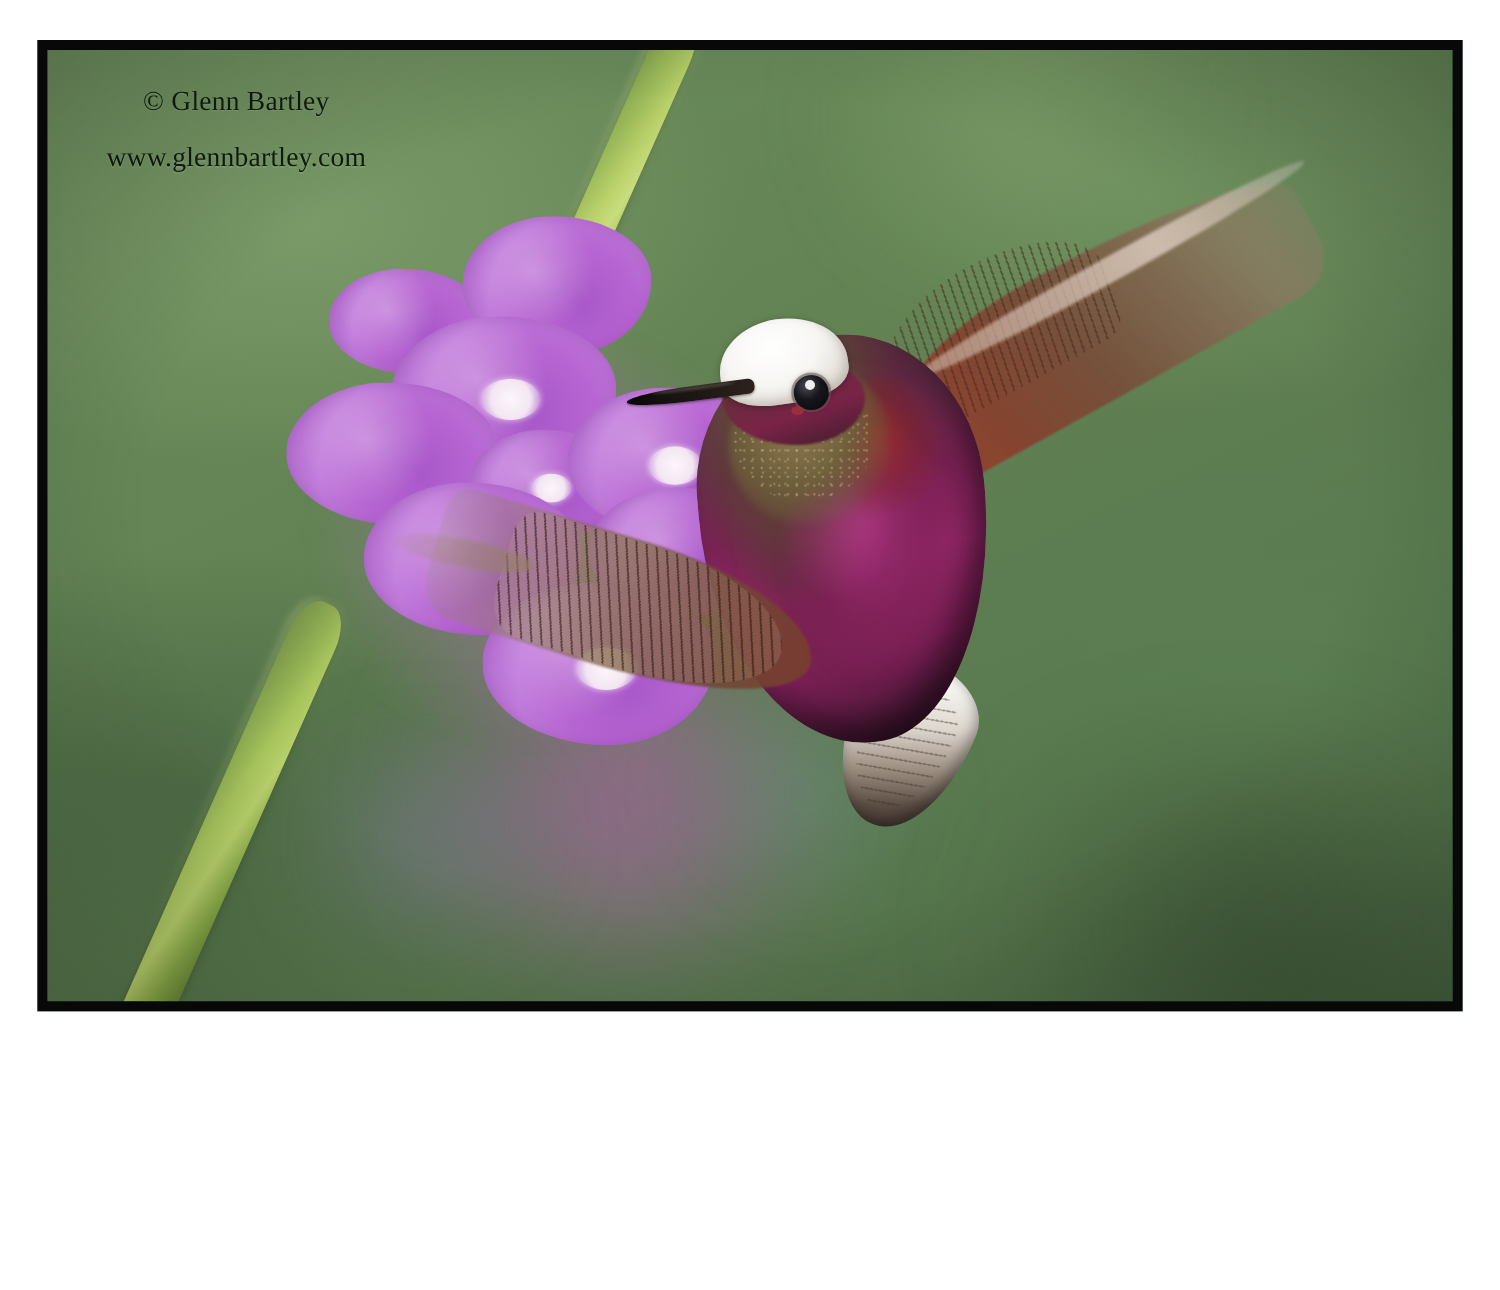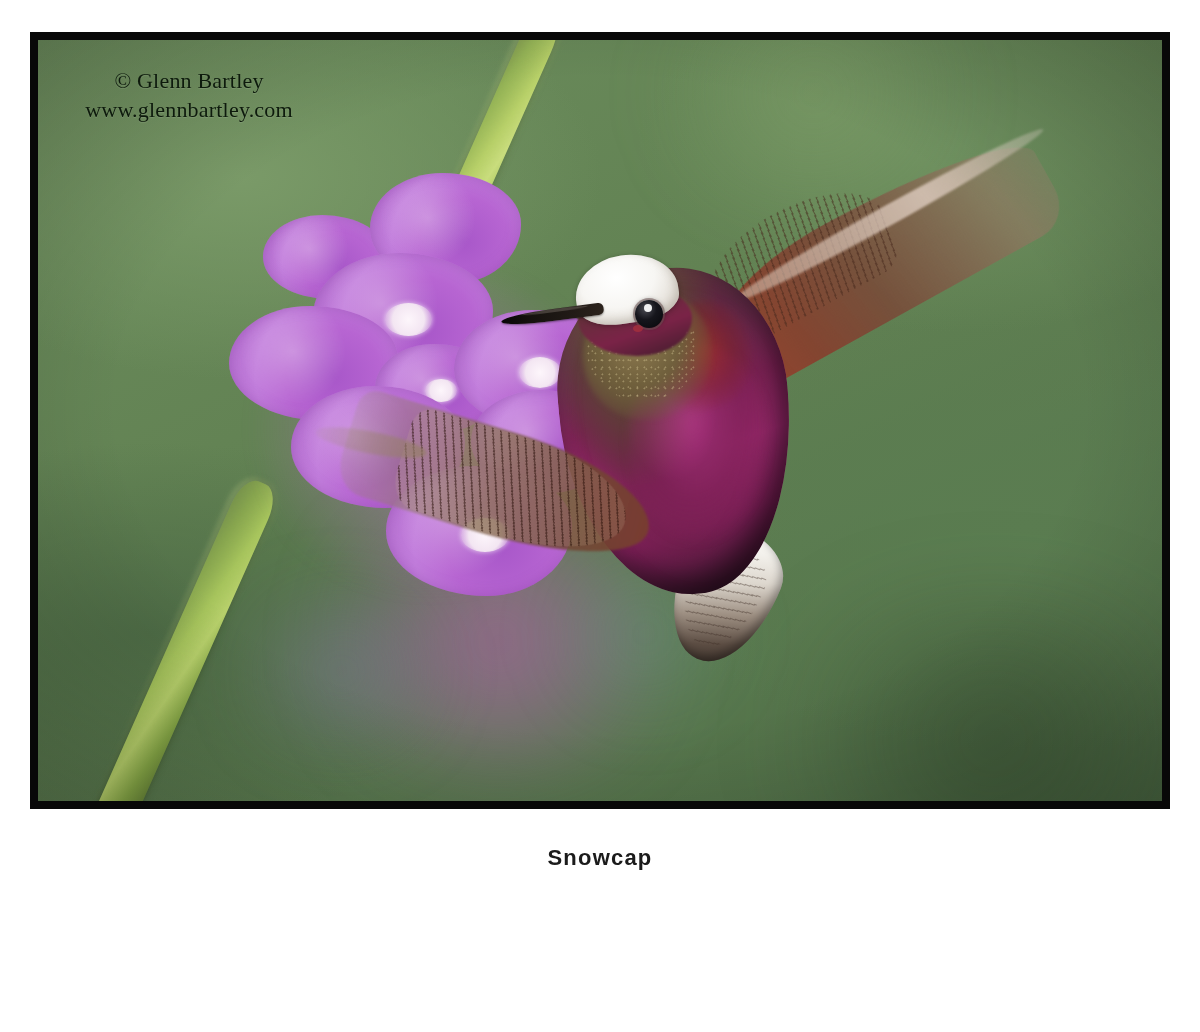--- a/index.html
+++ b/index.html
@@ -407,21 +407,21 @@
     font-family: "Liberation Serif", serif;
     color: #0d1a0c;
     font-size: 22px;
     line-height: 1.28;
     text-align: center;
     letter-spacing: 0.2px;
     text-shadow: 0 1px 1px rgba(255,255,255,0.12);
     user-select: none;
   }
   .watermark .line1 { display: block; }
-  .watermark .line2 { display: block; }
+  .watermark .line2 { display: block; margin-top: 16px; }
 
   
   .caption-block {
     position: absolute;
     left: 0;
     top: 845px;
     width: 1200px;
     text-align: center;
   }
   .species-title {
@@ -523,16 +523,15 @@
 
       <div class="watermark">
         <span class="line1">© Glenn Bartley</span>
         <span class="line2">www.glennbartley.com</span>
       </div>
 
     </div>
   </div>
 
   <div class="caption-block">
-    <h2 class="species-title">Snowcap</h2>
   </div>
 
 </div>
 
 </body></html>

